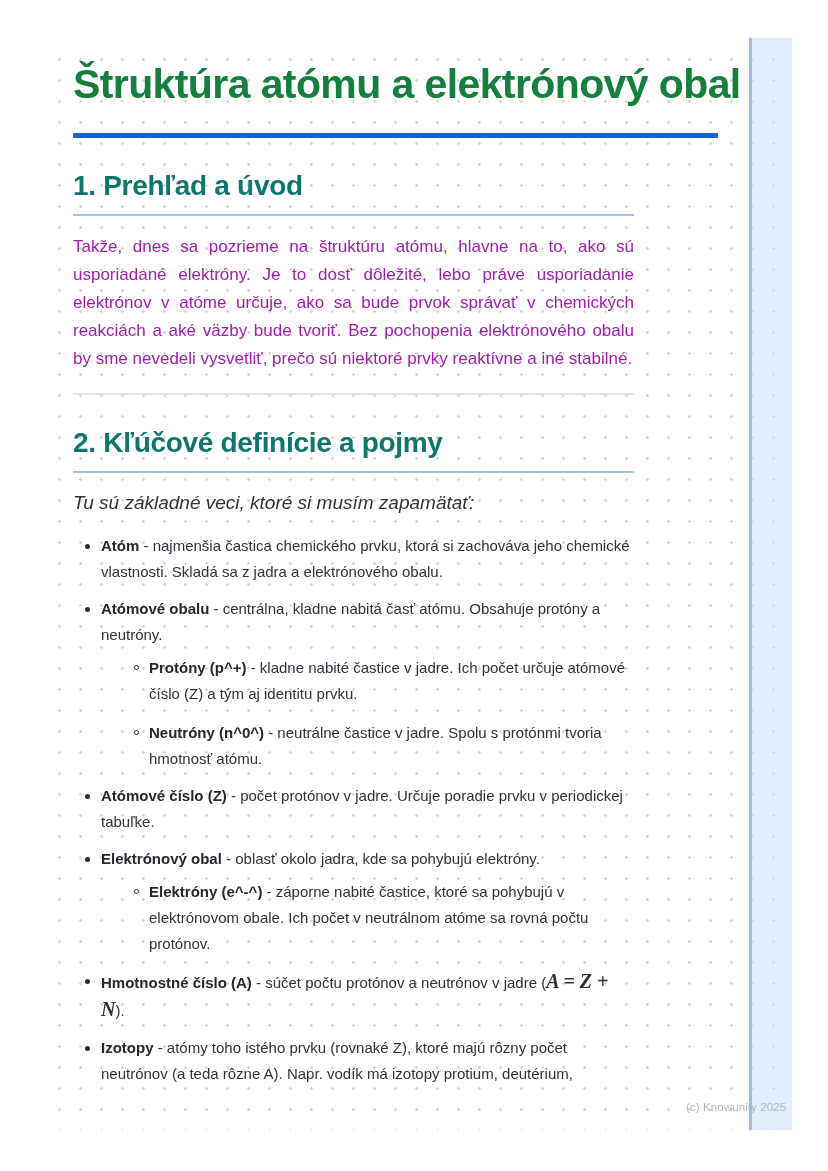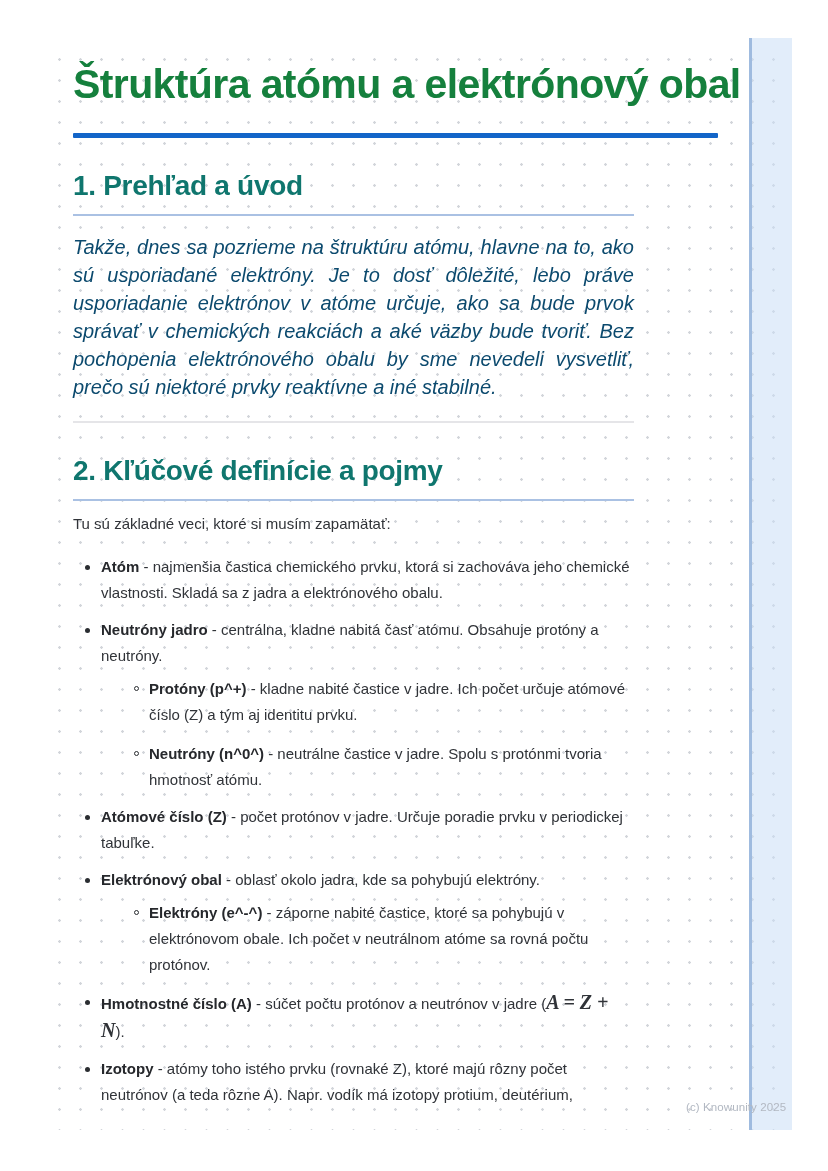--- a/index.html
+++ b/index.html
@@ -32,30 +32,29 @@
 
   h2.sec {
     margin-top: 31px;
     font-size: 28px; line-height: 34px; font-weight: 800;
     letter-spacing: -0.3px; color: #0f766e;
   }
   .h2-underline { margin-top: 11px; width: 561px; height: 2px; background: #aac1e3; }
 
   .para {
     margin-top: 17px; width: 561px;
-    font-size: 20px; line-height: 28px; color: #0c4a6e;
+    font-size: 17px; line-height: 28px; color: #a21caf;
     text-align: justify;
-    font-style: italic;
   }
 
   .divider { margin-top: 20px; width: 561px; height: 2px; background: #e5e5e8; }
 
   .lead {
-    margin-top: 10px; width: 561px;
-    font-size: 15px; line-height: 26px; color: #303338;
+    margin-top: 17px; width: 561px;
+    font-size: 19px; line-height: 26px; color: #303338; font-style: italic;
   }
 
   .list { margin-top: 17px; width: 561px; }
 
   .li { display: flex; align-items: flex-start; padding-left: 10px; margin-bottom: 11px; }
   .li:last-child { margin-bottom: 0; }
   .li-text { font-size: 15px; line-height: 26px; color: #303338; }
   .li-text strong { font-weight: 700; color: #26282c; }
 
   .dot {
@@ -108,21 +107,21 @@
       <div class="list">
 
         <div class="li">
           <span class="dot"></span>
           <p class="li-text"><strong>Atóm</strong><span> - najmenšia častica chemického prvku, ktorá si zachováva jeho chemické vlastnosti. Skladá sa z jadra a elektrónového obalu.</span></p>
         </div>
 
         <div class="li">
           <span class="dot"></span>
           <div>
-            <p class="li-text"><strong>Neutróny jadro</strong><span> - centrálna, kladne nabitá časť atómu. Obsahuje protóny a neutróny.</span></p>
+            <p class="li-text"><strong>Atómové obalu</strong><span> - centrálna, kladne nabitá časť atómu. Obsahuje protóny a neutróny.</span></p>
             <div class="sublist">
               <div class="li">
                 <span class="circle"></span>
                 <p class="li-text"><strong>Protóny (p^+)</strong><span> - kladne nabité častice v jadre. Ich počet určuje atómové číslo (Z) a tým aj identitu prvku.</span></p>
               </div>
               <div class="li">
                 <span class="circle"></span>
                 <p class="li-text"><strong>Neutróny (n^0^)</strong><span> - neutrálne častice v jadre. Spolu s protónmi tvoria hmotnosť atómu.</span></p>
               </div>
             </div>

